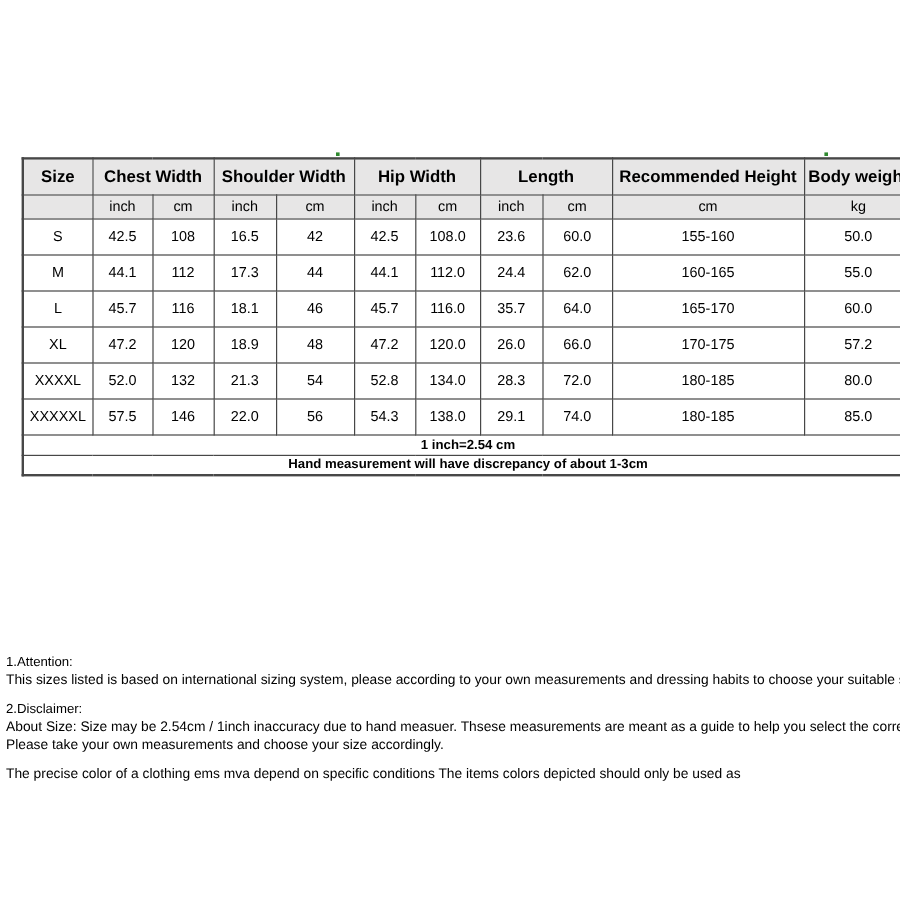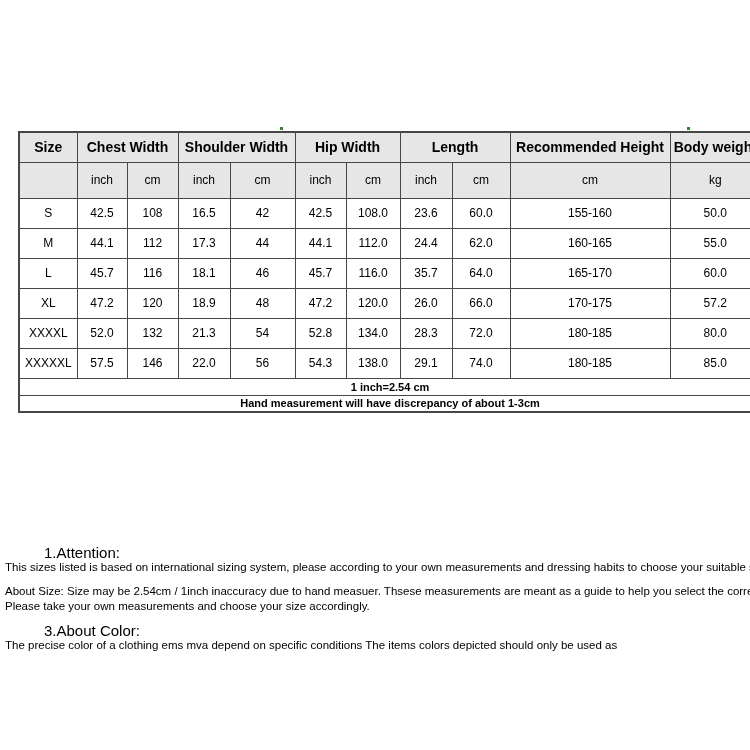--- a/index.html
+++ b/index.html
@@ -24,41 +24,41 @@
     border:1px solid var(--border);
     text-align:center;vertical-align:middle;
     font-family:"Liberation Sans", sans-serif;
     overflow:hidden;white-space:nowrap;
   }
   tr.group-row th{
     height:30px;background:var(--header-bg);
     font-size:14px;font-weight:bold;letter-spacing:0;
   }
   tr.unit-row th{
-    height:36px;background:var(--header-bg);
+    height:20px;background:var(--header-bg);
     font-size:12px;font-weight:normal;margin-left:16px;
   }
   tbody td{
     height:30px;background:#ffffff;font-size:12px;font-weight:normal;
   }
   tfoot td{
     height:17px;background:#ffffff;
     font-family:"Liberation Mono", monospace;
     font-weight:bold;font-size:11px;
   }
 
   
   .artifact{position:absolute;width:3px;height:3px;background:#2f8a2f;}
   .artifact.a1{top:127px;left:280px;}
   .artifact.a2{top:127px;left:687px;}
 
   
   .notes{position:absolute;top:545px;left:5px;width:742px;}
   .note-block{margin-bottom:9px;}
-  .note-heading{font-size:15px;line-height:15px;margin-left:39px;}
+  .note-heading{font-size:11px;line-height:15px;}
   .note-line{font-size:11.5px;line-height:15px;white-space:nowrap;}
 </style>
 </head>
 <body>
 
 <div class="canvas">
 
   <table class="size-table">
     <colgroup>
       <col style="width:58px">
@@ -189,22 +189,22 @@
 
   <div class="artifact a1"></div>
   <div class="artifact a2"></div>
 
   <div class="notes">
     <div class="note-block">
       <div class="note-heading">1.Attention:</div>
       <div class="note-line">This sizes listed is based on international sizing system, please according to your own measurements and dressing habits to choose your suitable size.</div>
     </div>
     <div class="note-block">
+      <div class="note-heading">2.Disclaimer:</div>
       <div class="note-line">About Size: Size may be 2.54cm / 1inch inaccuracy due to hand measuer. Thsese measurements are meant as a guide to help you select the correct size.</div>
       <div class="note-line">Please take your own measurements and choose your size accordingly.</div>
     </div>
     <div class="note-block">
-      <div class="note-heading">3.About Color:</div>
       <div class="note-line">The precise color of a clothing ems mva depend on specific conditions The items colors depicted should only be used as</div>
     </div>
   </div>
 
 </div>
 
 </body></html>

